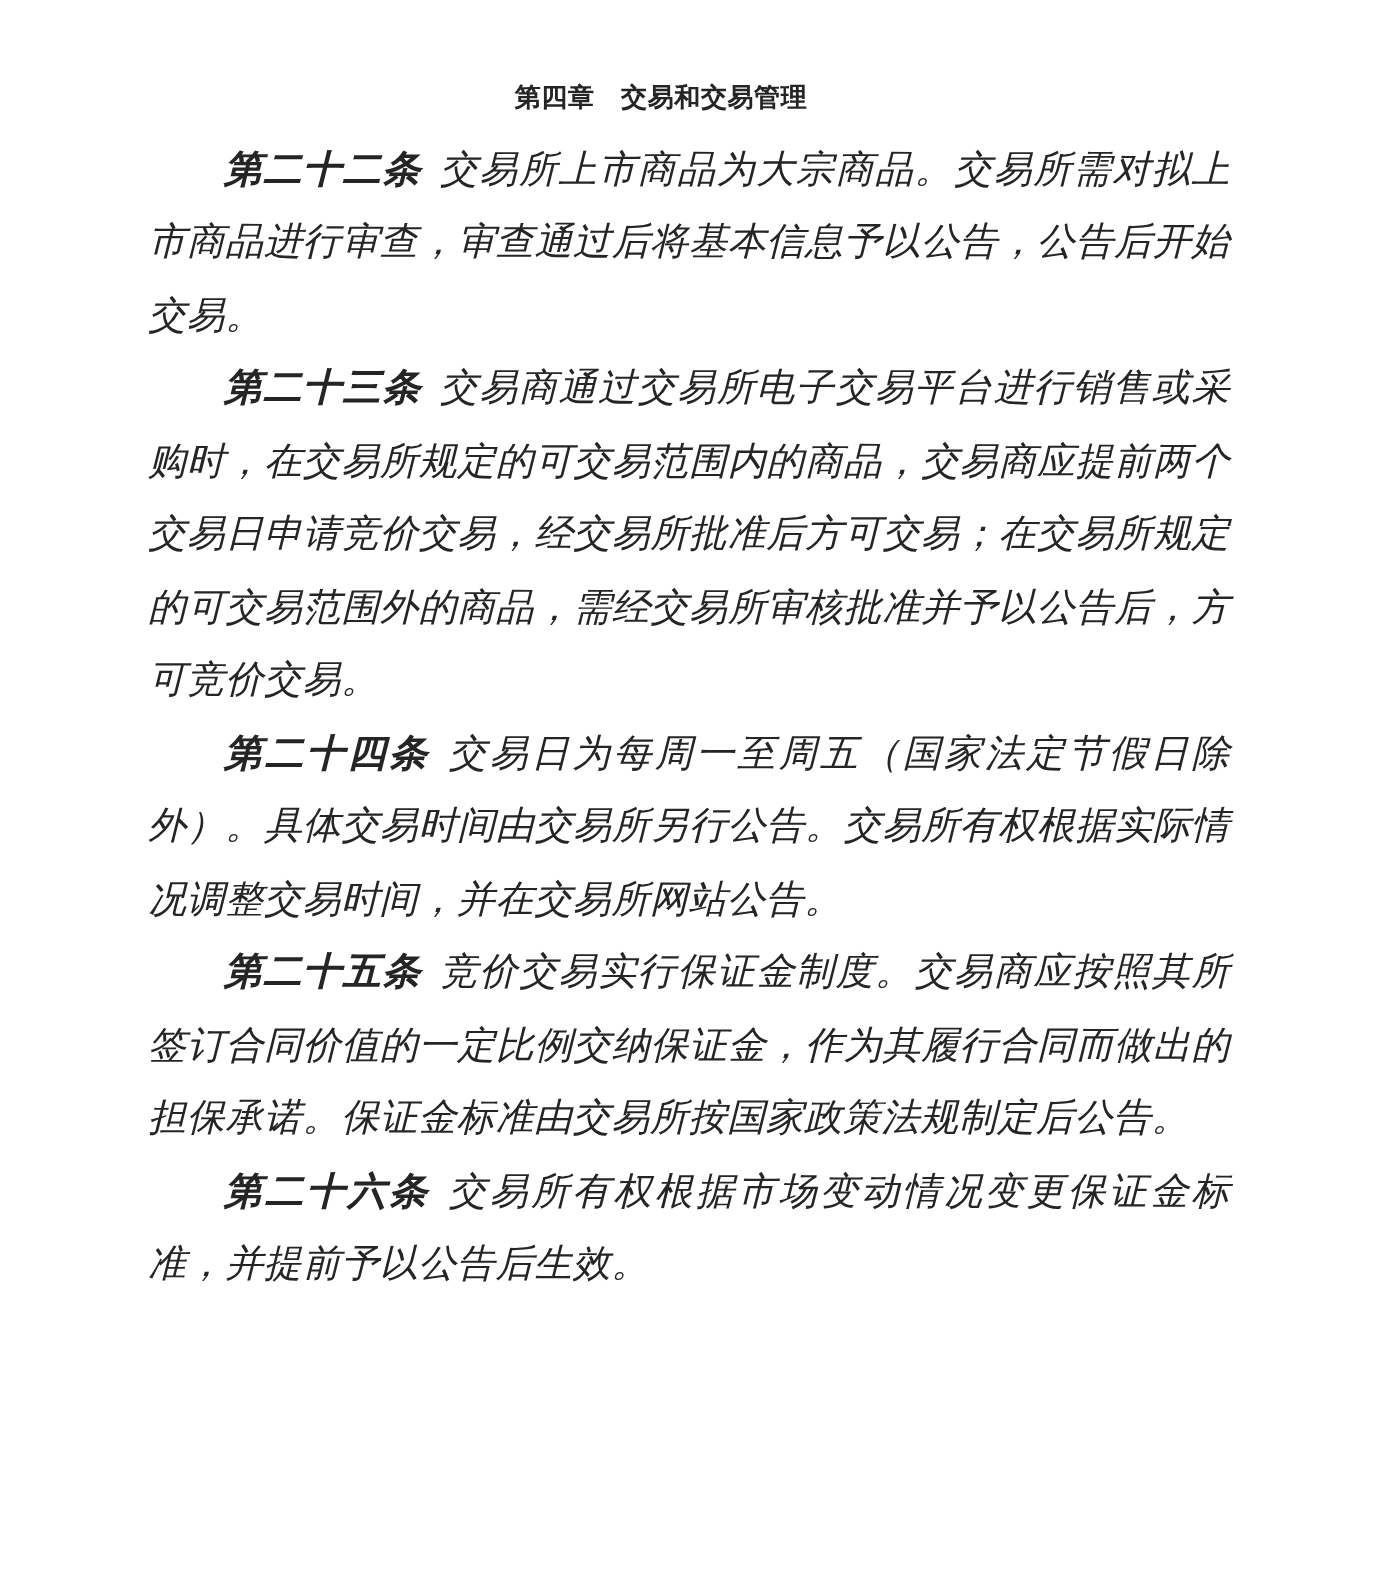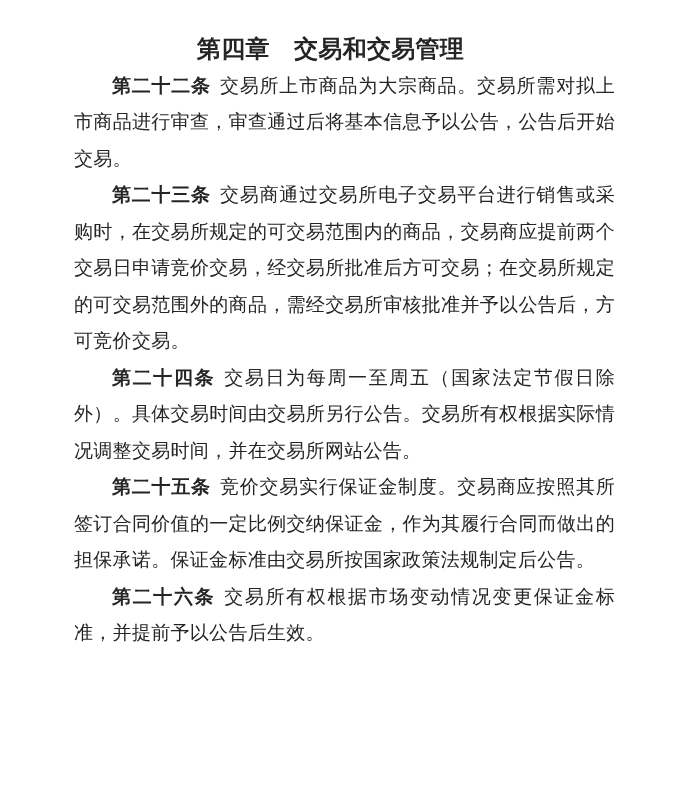--- a/index.html
+++ b/index.html
@@ -29,31 +29,32 @@
     line-height: 36.5px;
     letter-spacing: 0.3px;
   }
   .clause {
     padding-left: 22px;
     white-space: nowrap;
   }
   .chapter-title {
     margin: 27px 0 0 0;
     padding-right: 28px;
-    font-size: 24px;
+    font-size: 13px;
     line-height: 36.5px;
     font-weight: bold;
     text-align: center;
     letter-spacing: 0.3px;
   }
   .article {
     text-align: justify;
     text-justify: inter-character;
     text-align-last: left;
     text-indent: 38px;
+    font-style: italic;
   }
   .article-label {
     font-weight: bold;
     margin-right: 9px;
   }
 </style>
 </head>
 <body>
 
 <div class="page">

